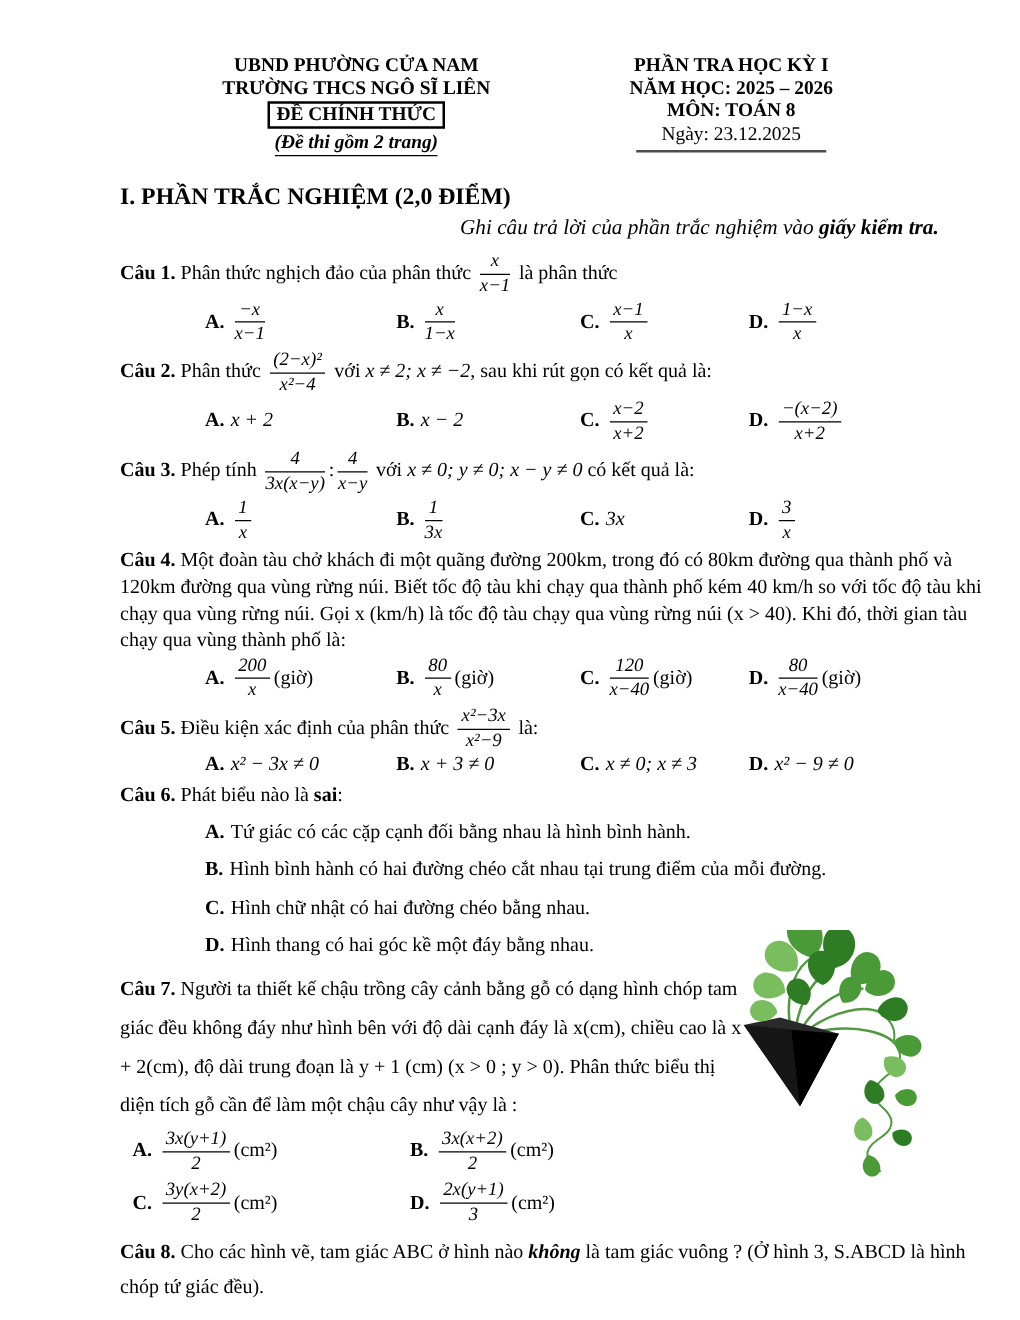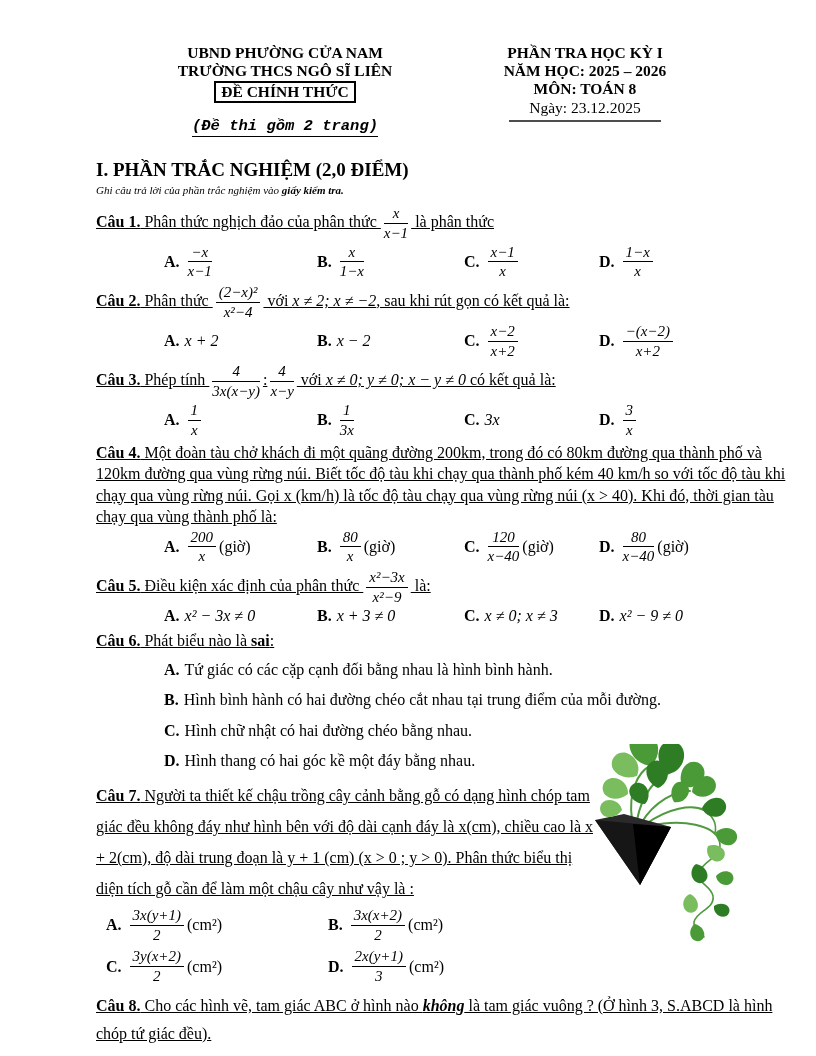--- a/index.html
+++ b/index.html
@@ -7,40 +7,40 @@
     position:relative;width:816px;height:1056px;margin:0 auto;background:#fff;
     font-family:"Liberation Serif","DejaVu Serif",serif;font-size:16px;color:#000;
     overflow:hidden;
   }
   .content{position:absolute;left:96px;top:16px;width:694px;}
 
   
   .header{display:flex;padding-left:39px;margin-top:28px;}
   .header-col{width:300px;text-align:center;font-weight:bold;font-size:15.5px;line-height:18px;}
   .boxed{display:inline-block;border:2px solid #000;padding:0 5px;margin-top:1px;}
-  .exam-note{display:inline-block;font-weight:bold;font-style:italic;border-bottom:1.5px solid #000;padding-bottom:1px;margin-top:14px;font-family:Liberation Mono, monospace;}
+  .exam-note{display:inline-block;font-weight:bold;font-style:italic;border-bottom:1.5px solid #000;padding-bottom:1px;margin-top:2px;}
   .date-wrap{display:inline-block;font-weight:normal;border-bottom:2.5px solid #4d4d4d;padding:0 20px 3px;margin-top:1px;text-align:center;}
 
   
   .section-title{font-weight:bold;margin-top:22px;font-size:19px;}
-  .instruction{text-align:left;width:655px;margin:3px 0 8px;font-size:11px;}
+  .instruction{text-align:right;width:655px;margin:3px 0 8px;font-size:17px;}
 
   
   .seg-b{font-weight:bold;}
   .seg-i{font-style:italic;}
   .seg-bi{font-weight:bold;font-style:italic;}
   .seg-m{font-style:italic;}
   .frac{display:inline-flex;flex-direction:column;vertical-align:middle;text-align:center;
         margin:1px 3px;line-height:1.12;font-size:15px;font-style:italic;}
   .frac .num{border-bottom:1px solid #000;padding:0 3px 1px;}
   .frac .den{padding-top:1px;}
 
   
   .question{margin:0;}
-  .stem{line-height:24px;text-decoration:underline;}
+  .stem{line-height:24px;}
   .options{margin:0;}
   .layout-row{display:flex;align-items:center;padding-left:68px;margin:0 0 2px;}
   .layout-row .option{display:flex;align-items:center;}
   .layout-row .option:nth-child(1){width:153px;}
   .layout-row .option:nth-child(2){width:147px;}
   .layout-row .option:nth-child(3){width:135px;}
   .letter{margin-right:5px;}
   .layout-stack .option{display:block;margin:3px 0 0 68px;line-height:27.5px;}
   .layout-grid2{display:grid;grid-template-columns:222px 280px;justify-content:start;
                 padding-left:10px;row-gap:3px;margin-top:2px;}

